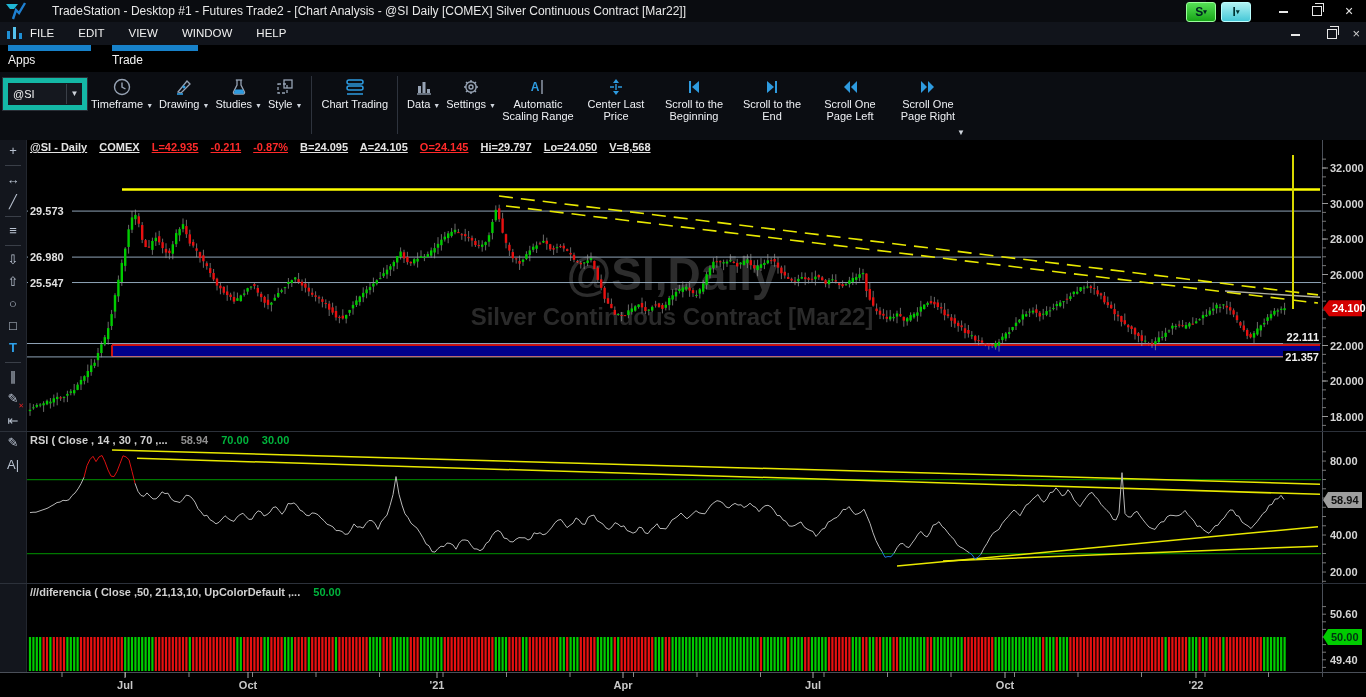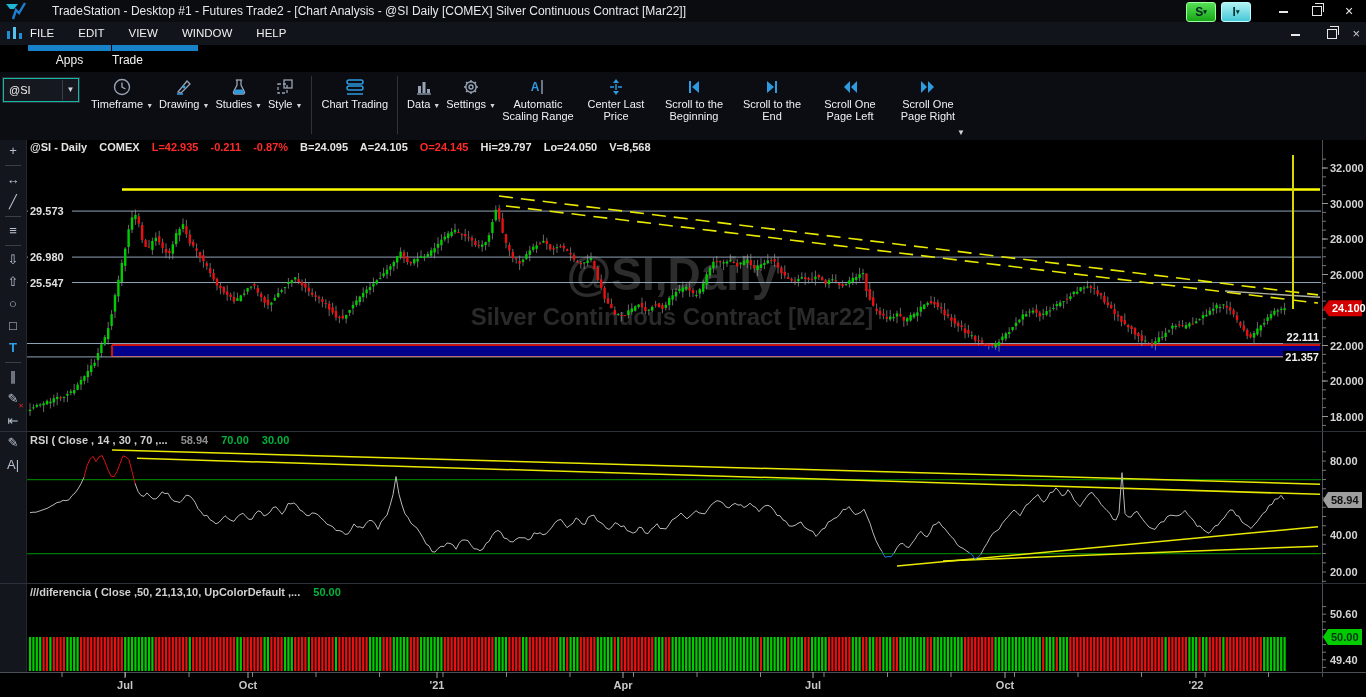--- a/index.html
+++ b/index.html
@@ -21,39 +21,39 @@
   .menubar-inner{position:absolute;left:30px;top:0;text-align:right;}
   .menu-winctrl{position:absolute;right:6px;top:0;line-height:23px;color:#cfcfcf;font-size:11px;}
   .menu-winctrl span{margin-left:12px;}
   
   .tabbar{position:absolute;left:0;top:45px;width:1366px;height:27px;background:#000;}
   .tab{position:absolute;top:0;cursor:default;}
   .tab .bar{height:6px;background:#1781c9;}
   .tab .lbl{margin-top:2px;font-size:12px;color:#f2f2f2;}
   
   .toolbar{position:absolute;left:0;top:72px;width:1366px;height:68px;background:#0b0d12;}
-  .symbolbox{position:absolute;left:3px;top:6px;width:74px;height:22px;background:#15181f;border:1px solid #14b8a6;outline:1px solid #2a2e36;display:flex;align-items:center;cursor:default;}
+  .symbolbox{position:absolute;left:3px;top:6px;width:74px;height:22px;background:#15181f;border:5px solid #14b8a6;outline:1px solid #2a2e36;display:flex;align-items:center;cursor:default;}
   .symbolbox .sym{flex:1;color:#f0f0f0;font-size:11px;padding-left:5px;}
   .symbolbox .dd{width:15px;text-align:center;color:#cfd4dc;font-size:8px;border-left:1px solid #3a3f48;line-height:20px;}
   .tb-flex{position:absolute;left:88px;top:4px;display:flex;align-items:flex-start;}
   .tb-btn{display:flex;flex-direction:column;align-items:center;margin:0 3px;cursor:default;}
   .tb-btn .ticon{height:22px;display:flex;align-items:center;justify-content:center;}
   .tb-btn .tlabel{font-size:11px;color:#eef0f4;text-align:center;line-height:12px;max-width:72px;}
   .tb-btn .tcaret{font-size:7px;color:#cfd4dc;margin-left:3px;}
   .tb-sep{width:1px;height:58px;background:#2e333d;margin:0 6px;}
   .tb-overflow{position:absolute;left:957px;top:56px;color:#cfd4dc;font-size:8px;}
   
   .chartarea{position:absolute;left:0;top:140px;width:1366px;height:557px;background:#000;}
   .lefttools{position:absolute;left:0;top:140px;width:26px;height:532px;background:#13161d;border-right:1px solid #23272f;}
   .ltool{width:26px;height:22px;text-align:center;color:#b9c2d0;font-size:13px;line-height:22px;position:relative;cursor:default;}
   .ltool.active{color:#2da0e8;font-weight:bold;}
   .ltool .badge{position:absolute;right:2px;bottom:1px;color:#e02020;font-size:7px;line-height:7px;}
   .ltool-sep{width:16px;height:1px;background:#3a3f48;margin:3px auto;}
   .quotebar{position:absolute;left:30px;top:141px;font-size:11px;font-weight:bold;white-space:nowrap;}
-  .quotebar span{margin-right:9px;}
+  .quotebar span{margin-right:9px;text-decoration:underline;}
   .qw{color:#e4e4e4;} .qr{color:#ff2a2a;}
   .panelheader{position:absolute;font-size:11px;font-weight:bold;white-space:nowrap;}
   .panelheader span{margin-right:10px;}
   .ph-name{color:#d0d0d0;} .ph-gray{color:#8f8f8f;} .ph-green{color:#00b43c;margin-top:39px;}
   svg.overlay{position:absolute;left:0;top:0;width:1366px;height:697px;pointer-events:none;}
 </style>
 </head>
 <body>
 
 <div class="titlebar">
@@ -81,21 +81,21 @@
   </span>
   <div class="menubar-inner"><span class="menu-item">FILE</span><span class="menu-item">EDIT</span><span class="menu-item">VIEW</span><span class="menu-item">WINDOW</span><span class="menu-item">HELP</span></div>
   <div class="menu-winctrl">
     <span><span class="mini-bar"></span></span>
     <span><span class="restore-glyph"></span></span>
     <span style="font-size:13px;">×</span>
   </div>
 </div>
 
 <div class="tabbar">
-    <div class="tab" style="left: 28px; width: 83px; text-align: center;">
+    <div class="tab" style="left: 8px; width: 83px;">
       <div class="bar"></div>
       <div class="lbl">Apps</div>
     </div>
     <div class="tab" style="left: 112px; width: 86px;">
       <div class="bar"></div>
       <div class="lbl">Trade</div>
     </div>
     <div class="tab" style="left: 217px; width: 85px; margin-top: 28px;">
       <div class="bar"></div>
       <div class="lbl">Position Graph</div>

